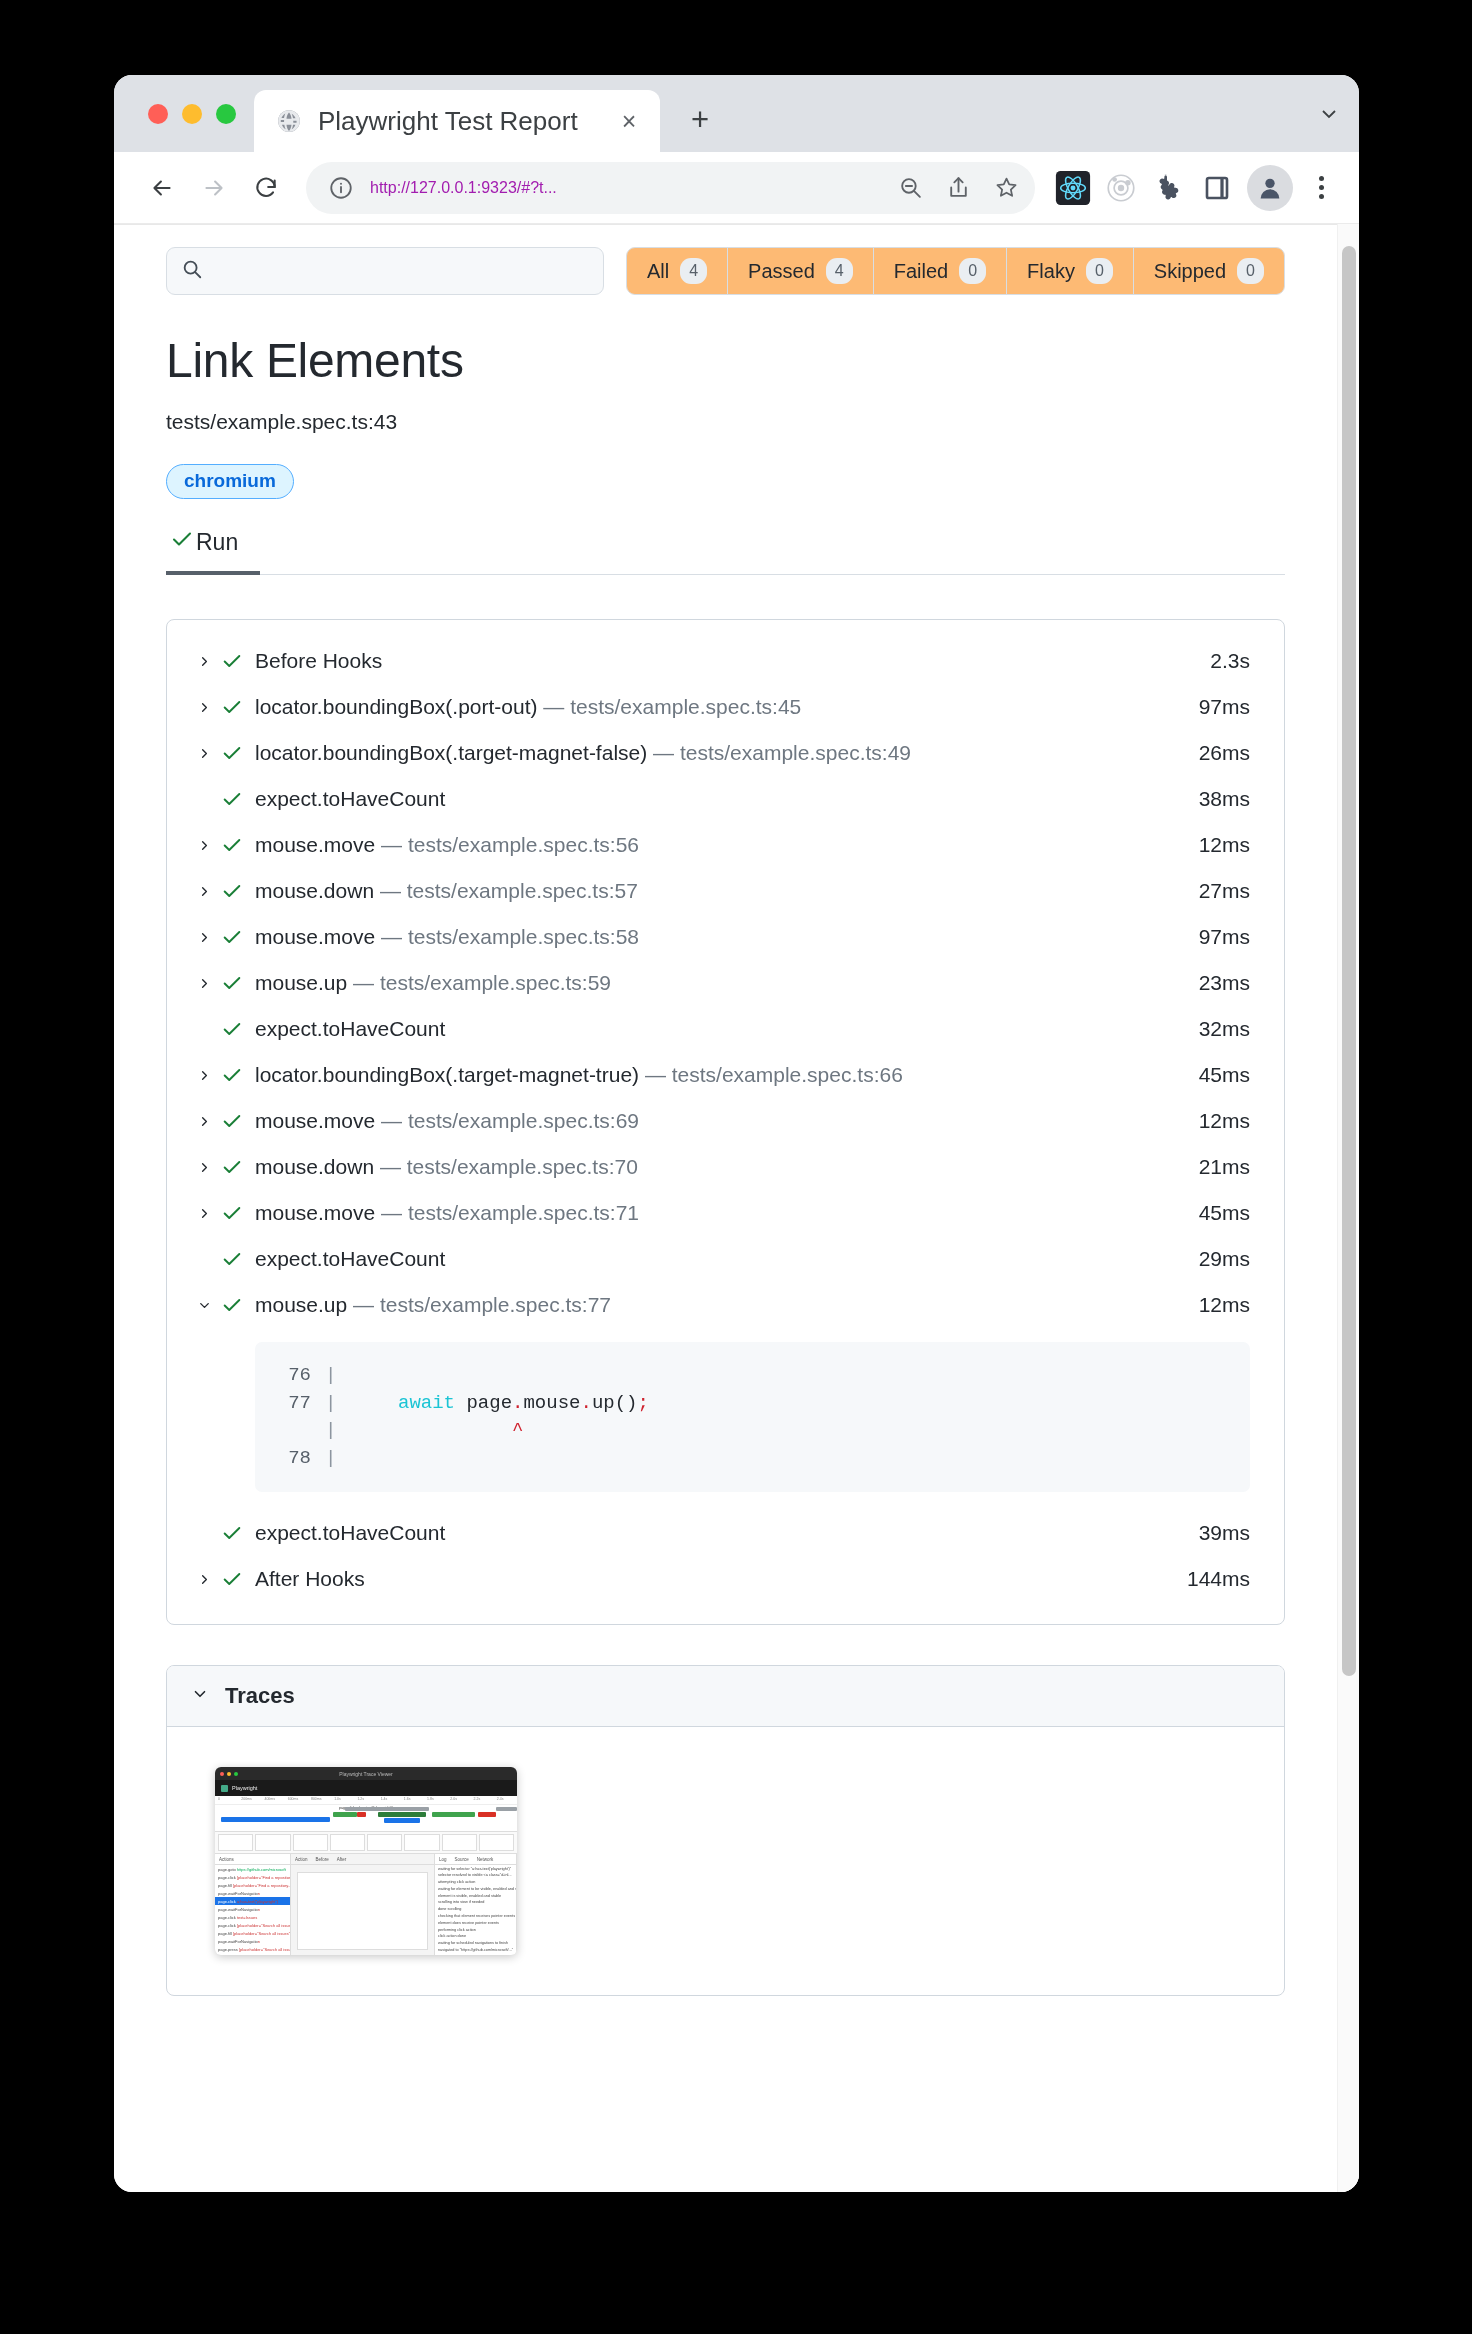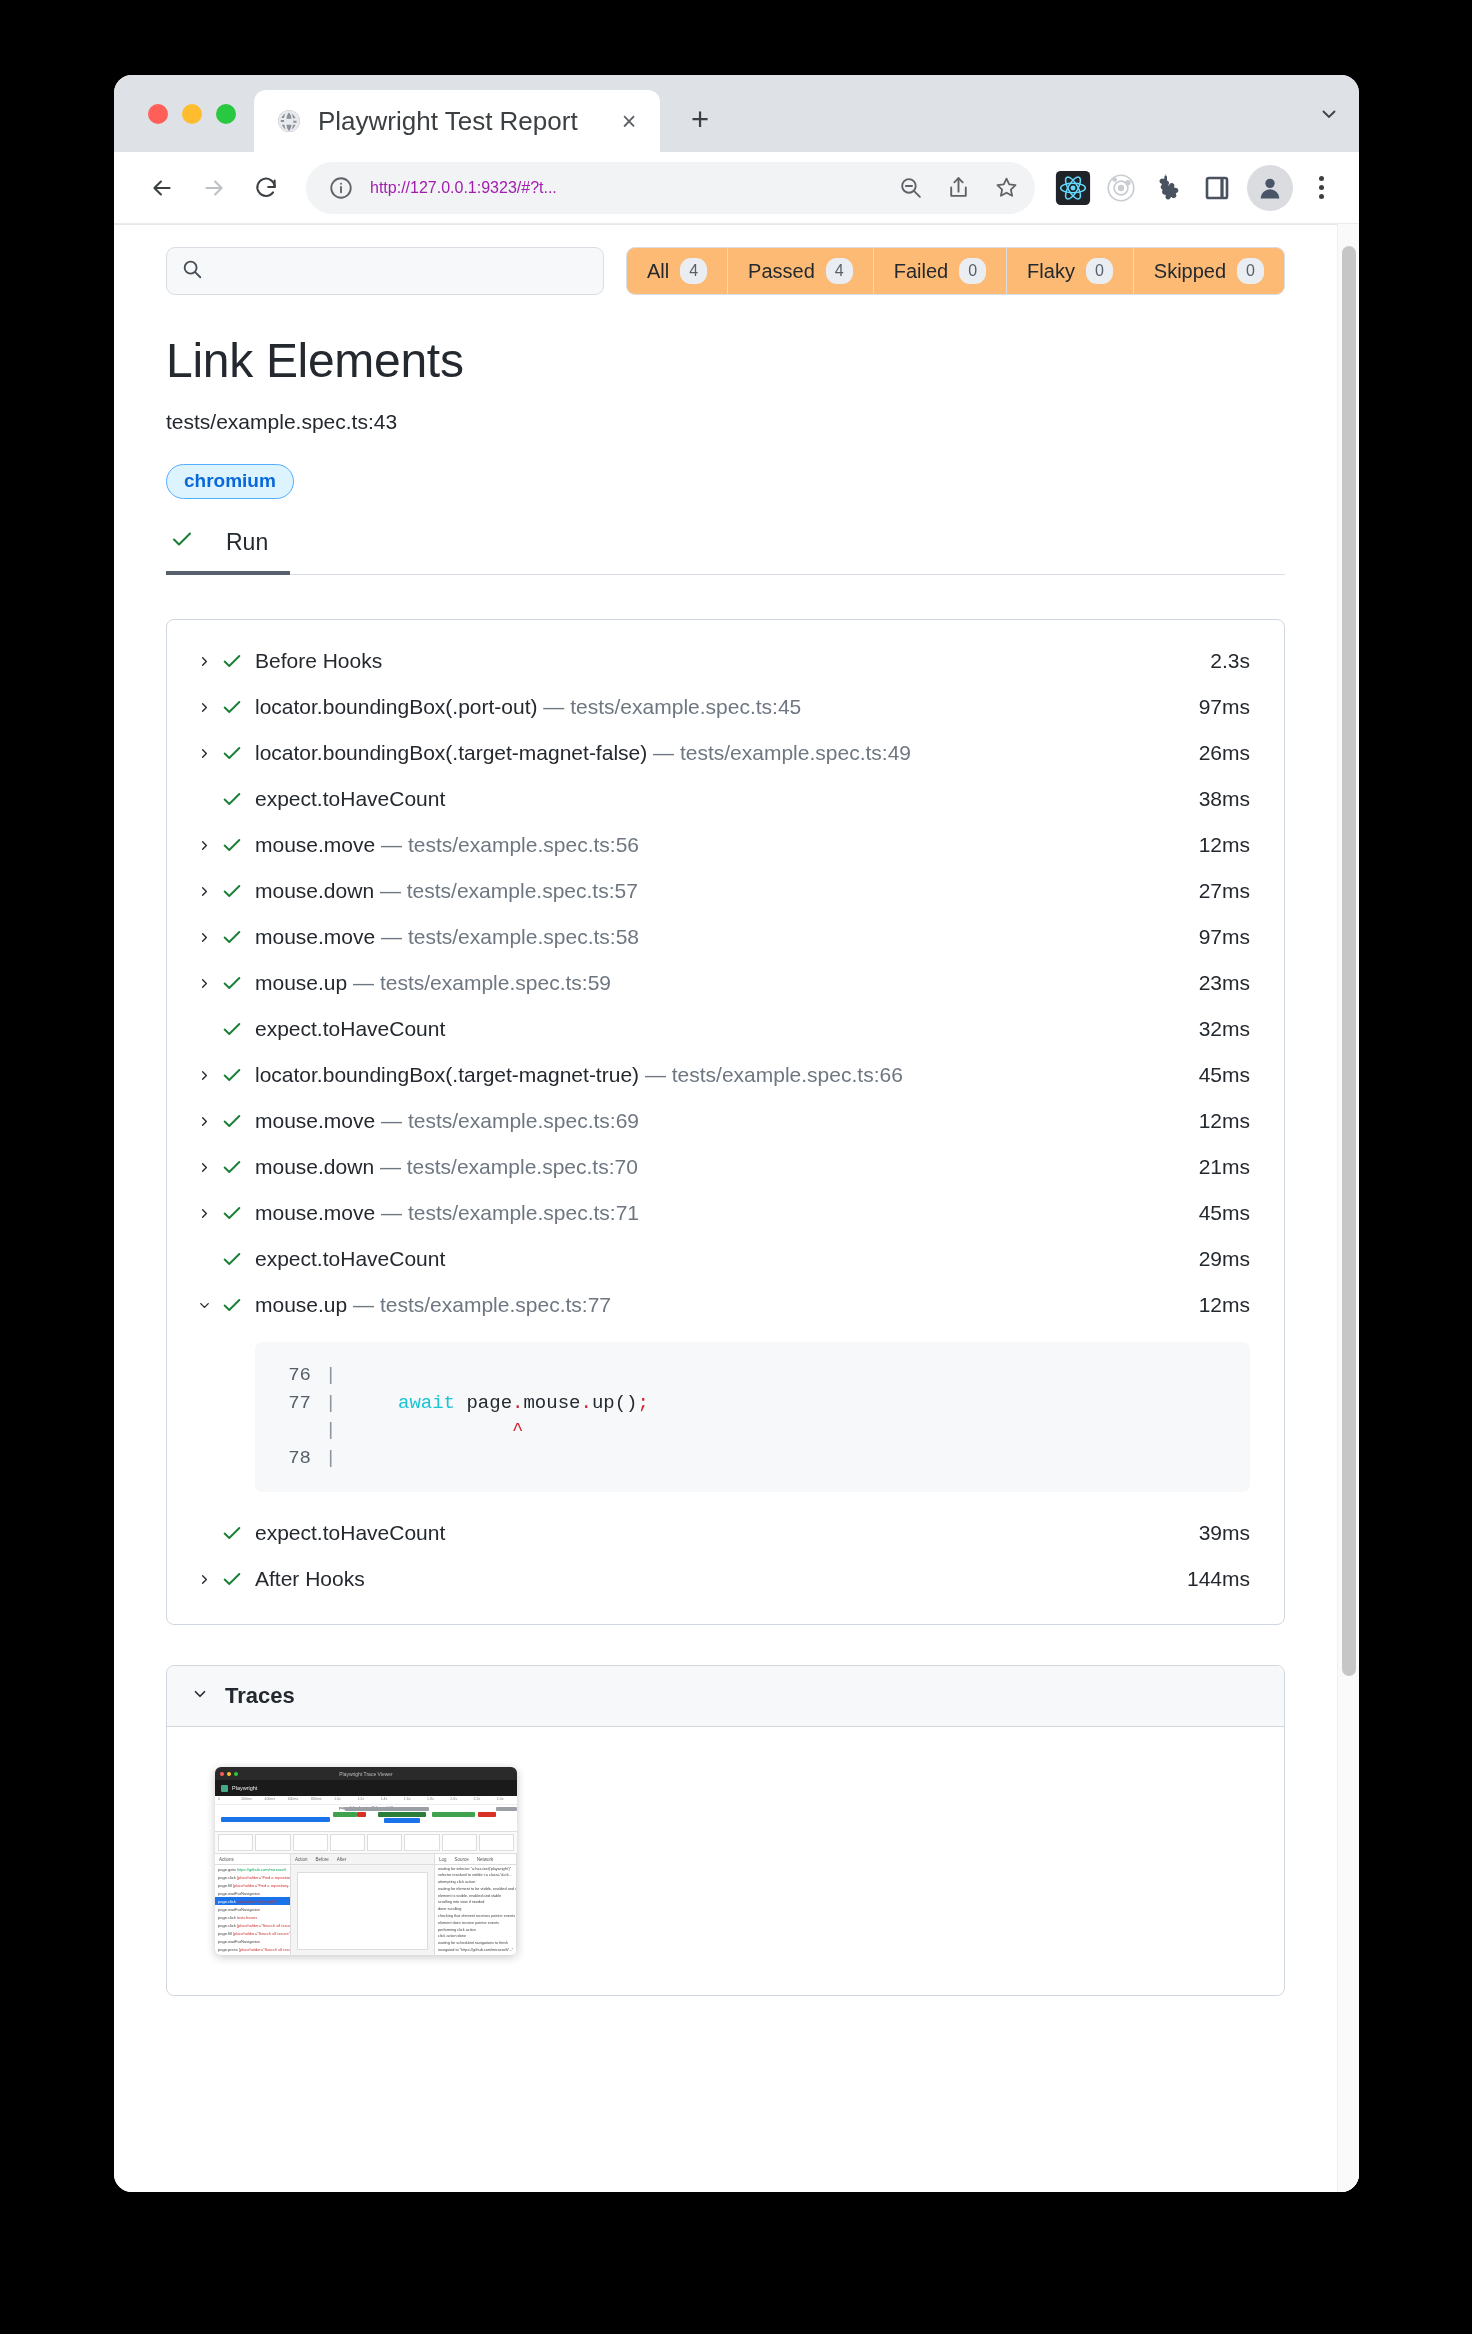--- a/index.html
+++ b/index.html
@@ -257,21 +257,21 @@
   }
 
   .tabs-row {
     margin-top: 28px;
     display: flex;
     border-bottom: 1px solid #d8dee4;
   }
   .run-tab {
     display: flex;
     align-items: center;
-    gap: 32px;
+    gap: 2px;
     padding: 0 22px 14px 4px;
     font-size: 23px;
     color: #24292f;
     border-bottom: 4px solid #57606a;
     margin-bottom: -1px;
   }
 
   
   .card {
     margin: 40px 52px 0 52px;

